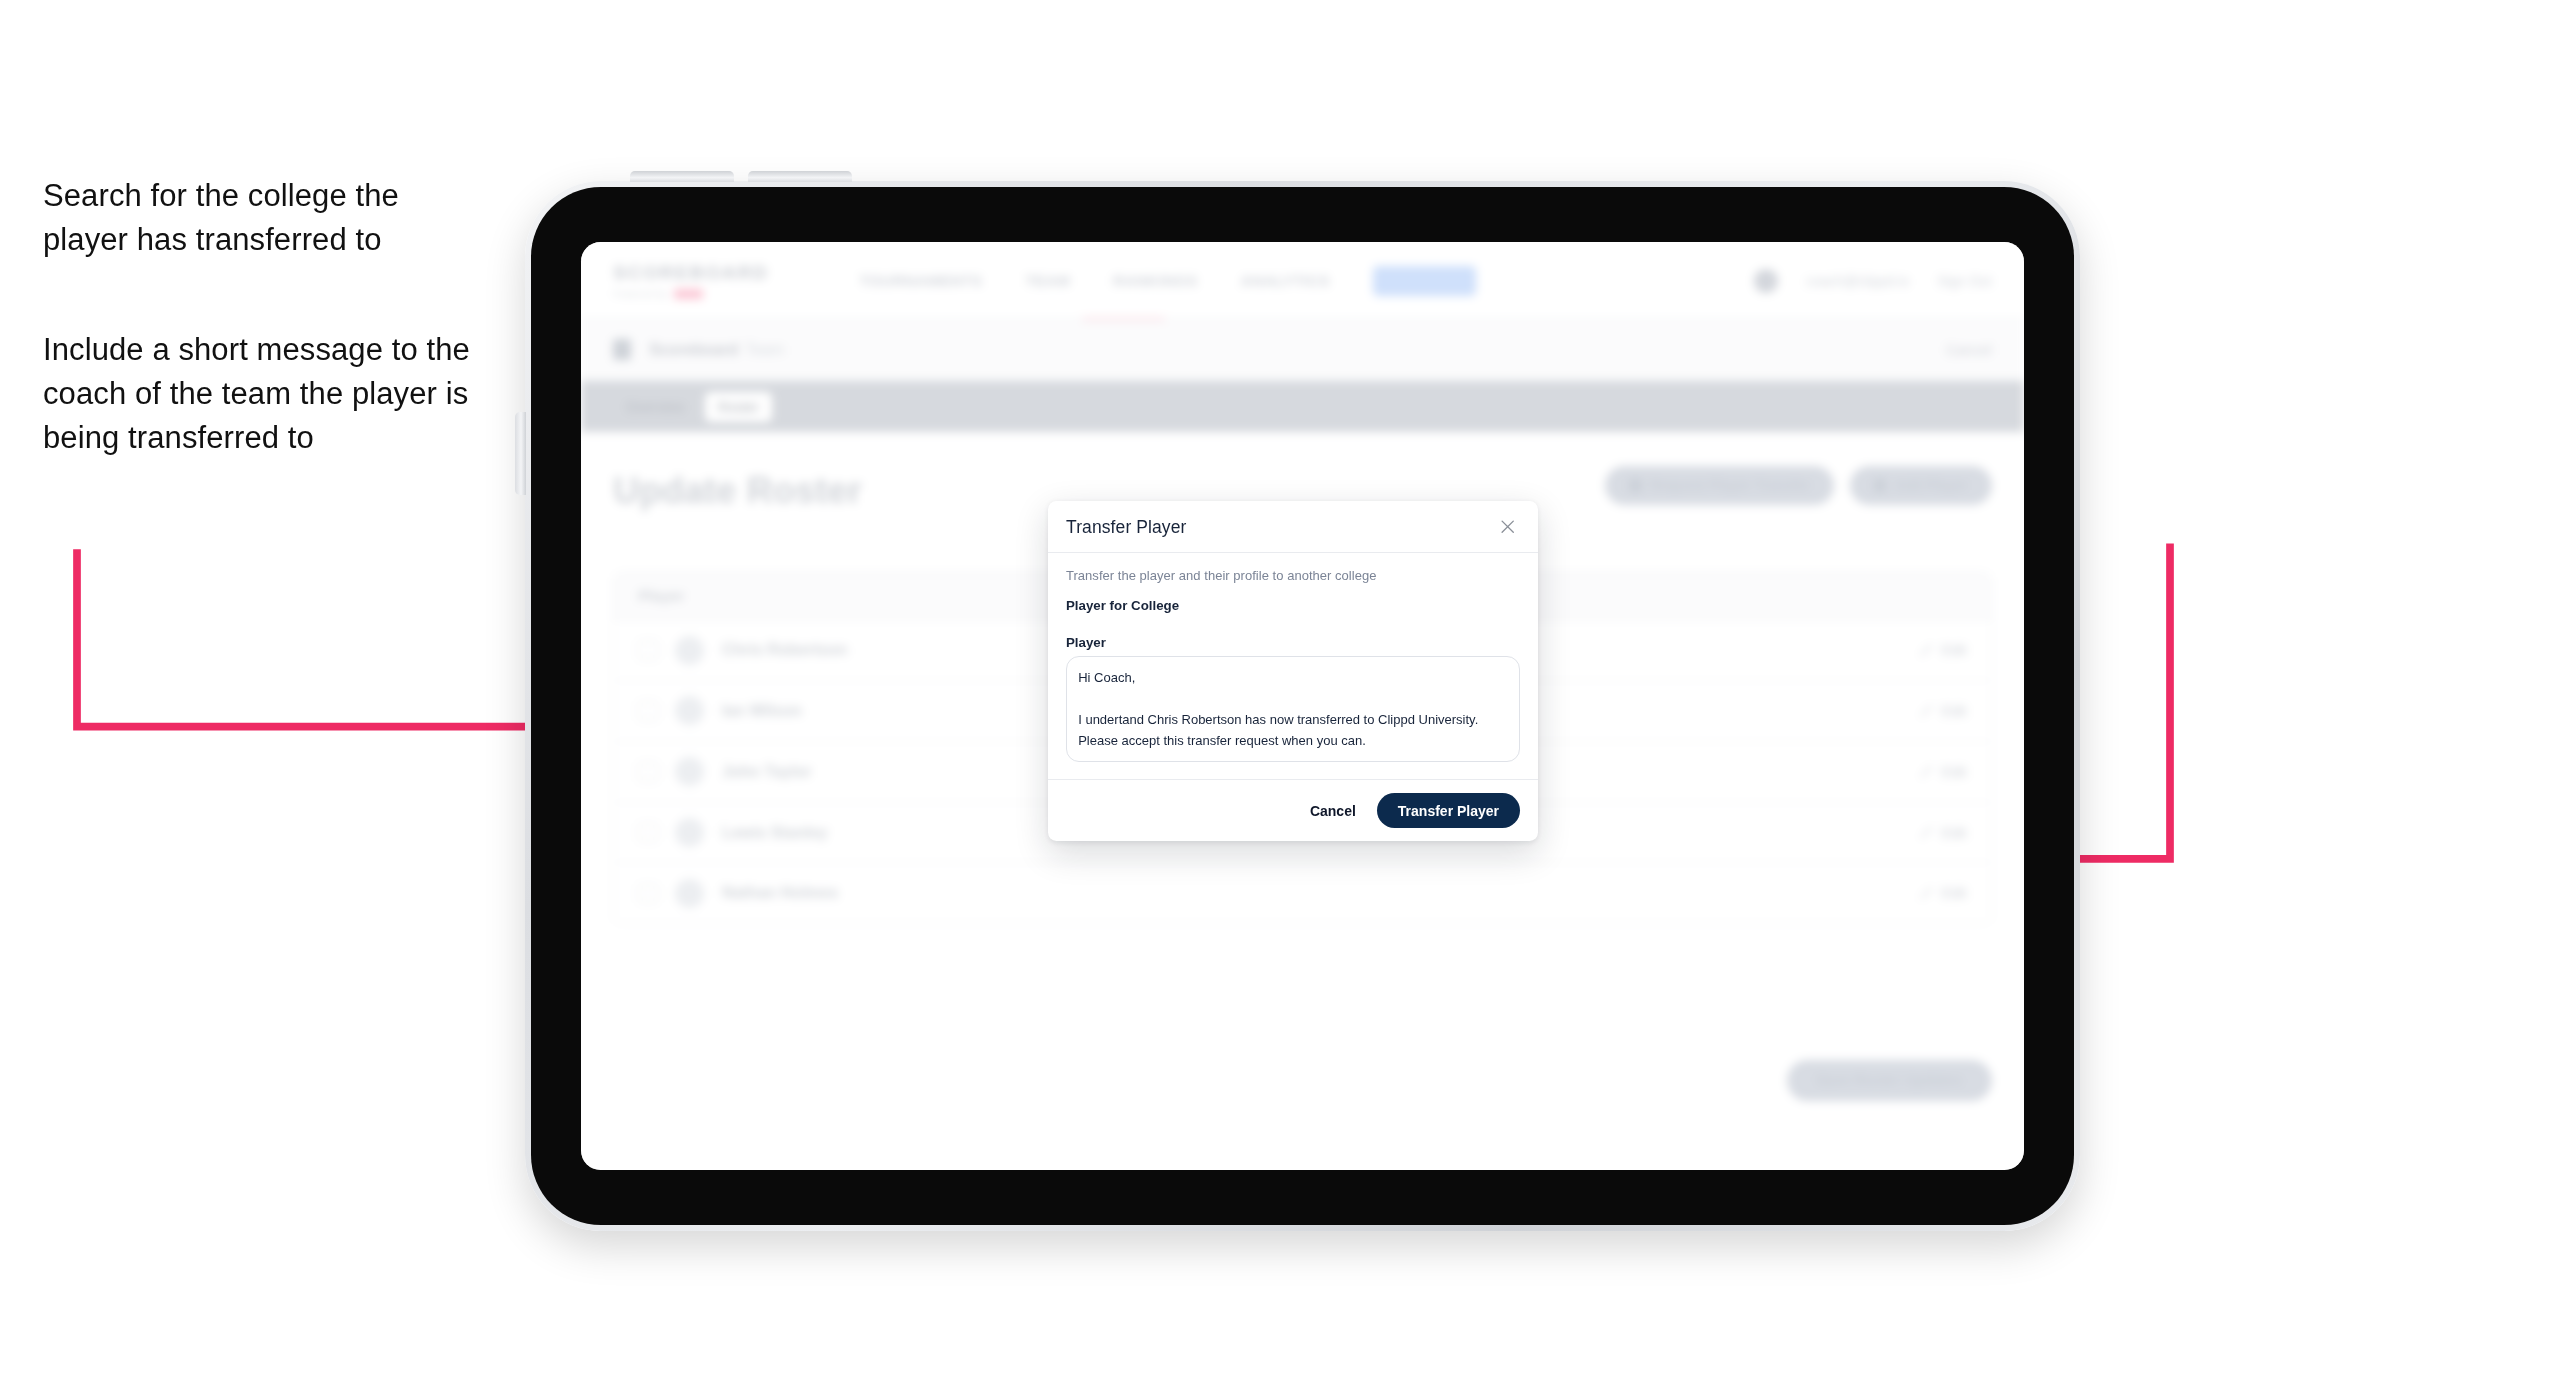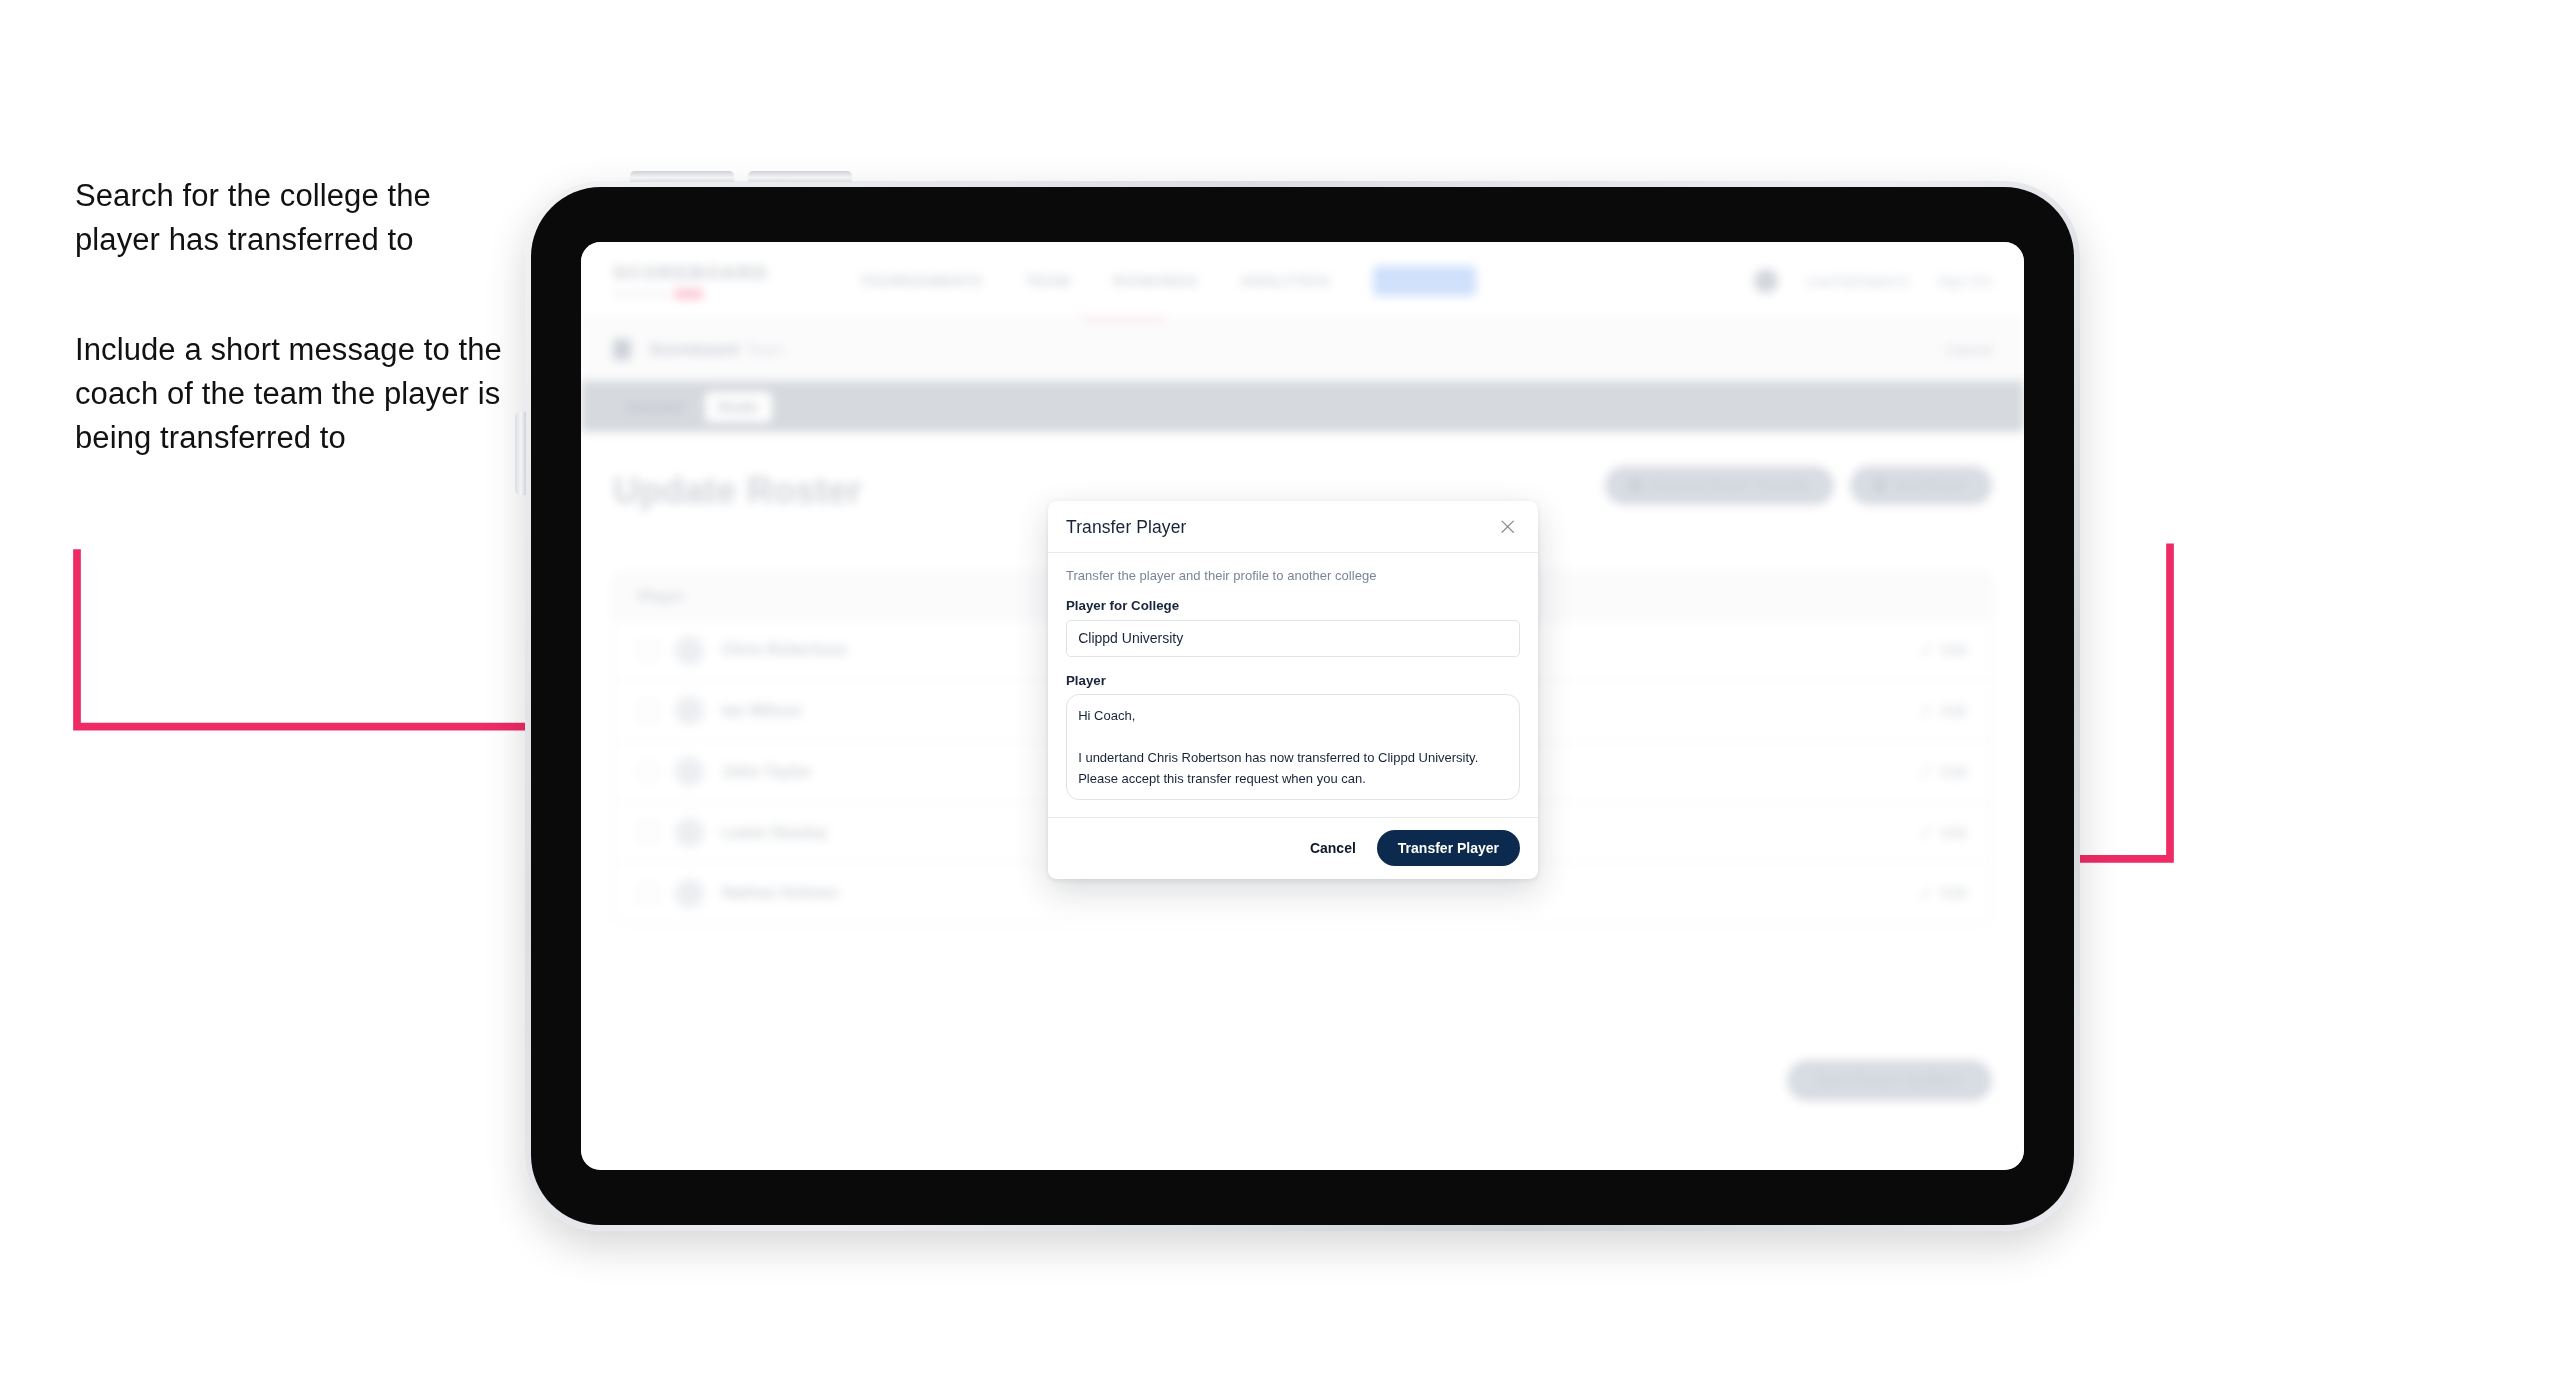--- a/index.html
+++ b/index.html
@@ -12,21 +12,20 @@
   #stage { position: relative; width: 2576px; height: 1386px; background: #fff; }
 
   
   .annot {
     position: absolute;
     color: #111111;
     font-size: 31px;
     line-height: 1.42;
     font-weight: 400;
     letter-spacing: 0.1px;
-    margin-left: 32px;
   }
   #annot-left-1 { left: 43px; top: 174px; width: 448px; }
   #annot-left-2 { left: 43px; top: 328px; width: 434px; }
   #annot-right  { left: 2125px; top: 476px; width: 434px; white-space: nowrap; }
   .annot b { font-weight: 700; }
 
   
   .arrow-svg { position: absolute; overflow: visible; pointer-events: none; }
 
   
@@ -338,21 +337,20 @@
         <svg width="15.4" height="15.4" viewBox="0 0 22 22" aria-hidden="true">
           <path d="M3 3 L19 19 M19 3 L3 19" stroke="#8a8f98" stroke-width="1.9" stroke-linecap="round"></path>
         </svg>
       </div>
     </div>
 
     <div id="modal-body">
       <div id="modal-desc">Transfer the player and their profile to another college</div>
 
       <div class="field-label">Player for College</div>
-      <input class="text-input" type="text" value="Clippd University" style="">
 
       <div class="field-gap"></div>
 
       <div class="field-label">Player</div>
       <div class="textarea-box" contenteditable="false" style="">Hi Coach,
 
 I undertand Chris Robertson has now transferred to Clippd University. Please accept this transfer request when you can.</div>
     </div>
 
     <div id="modal-footer">

